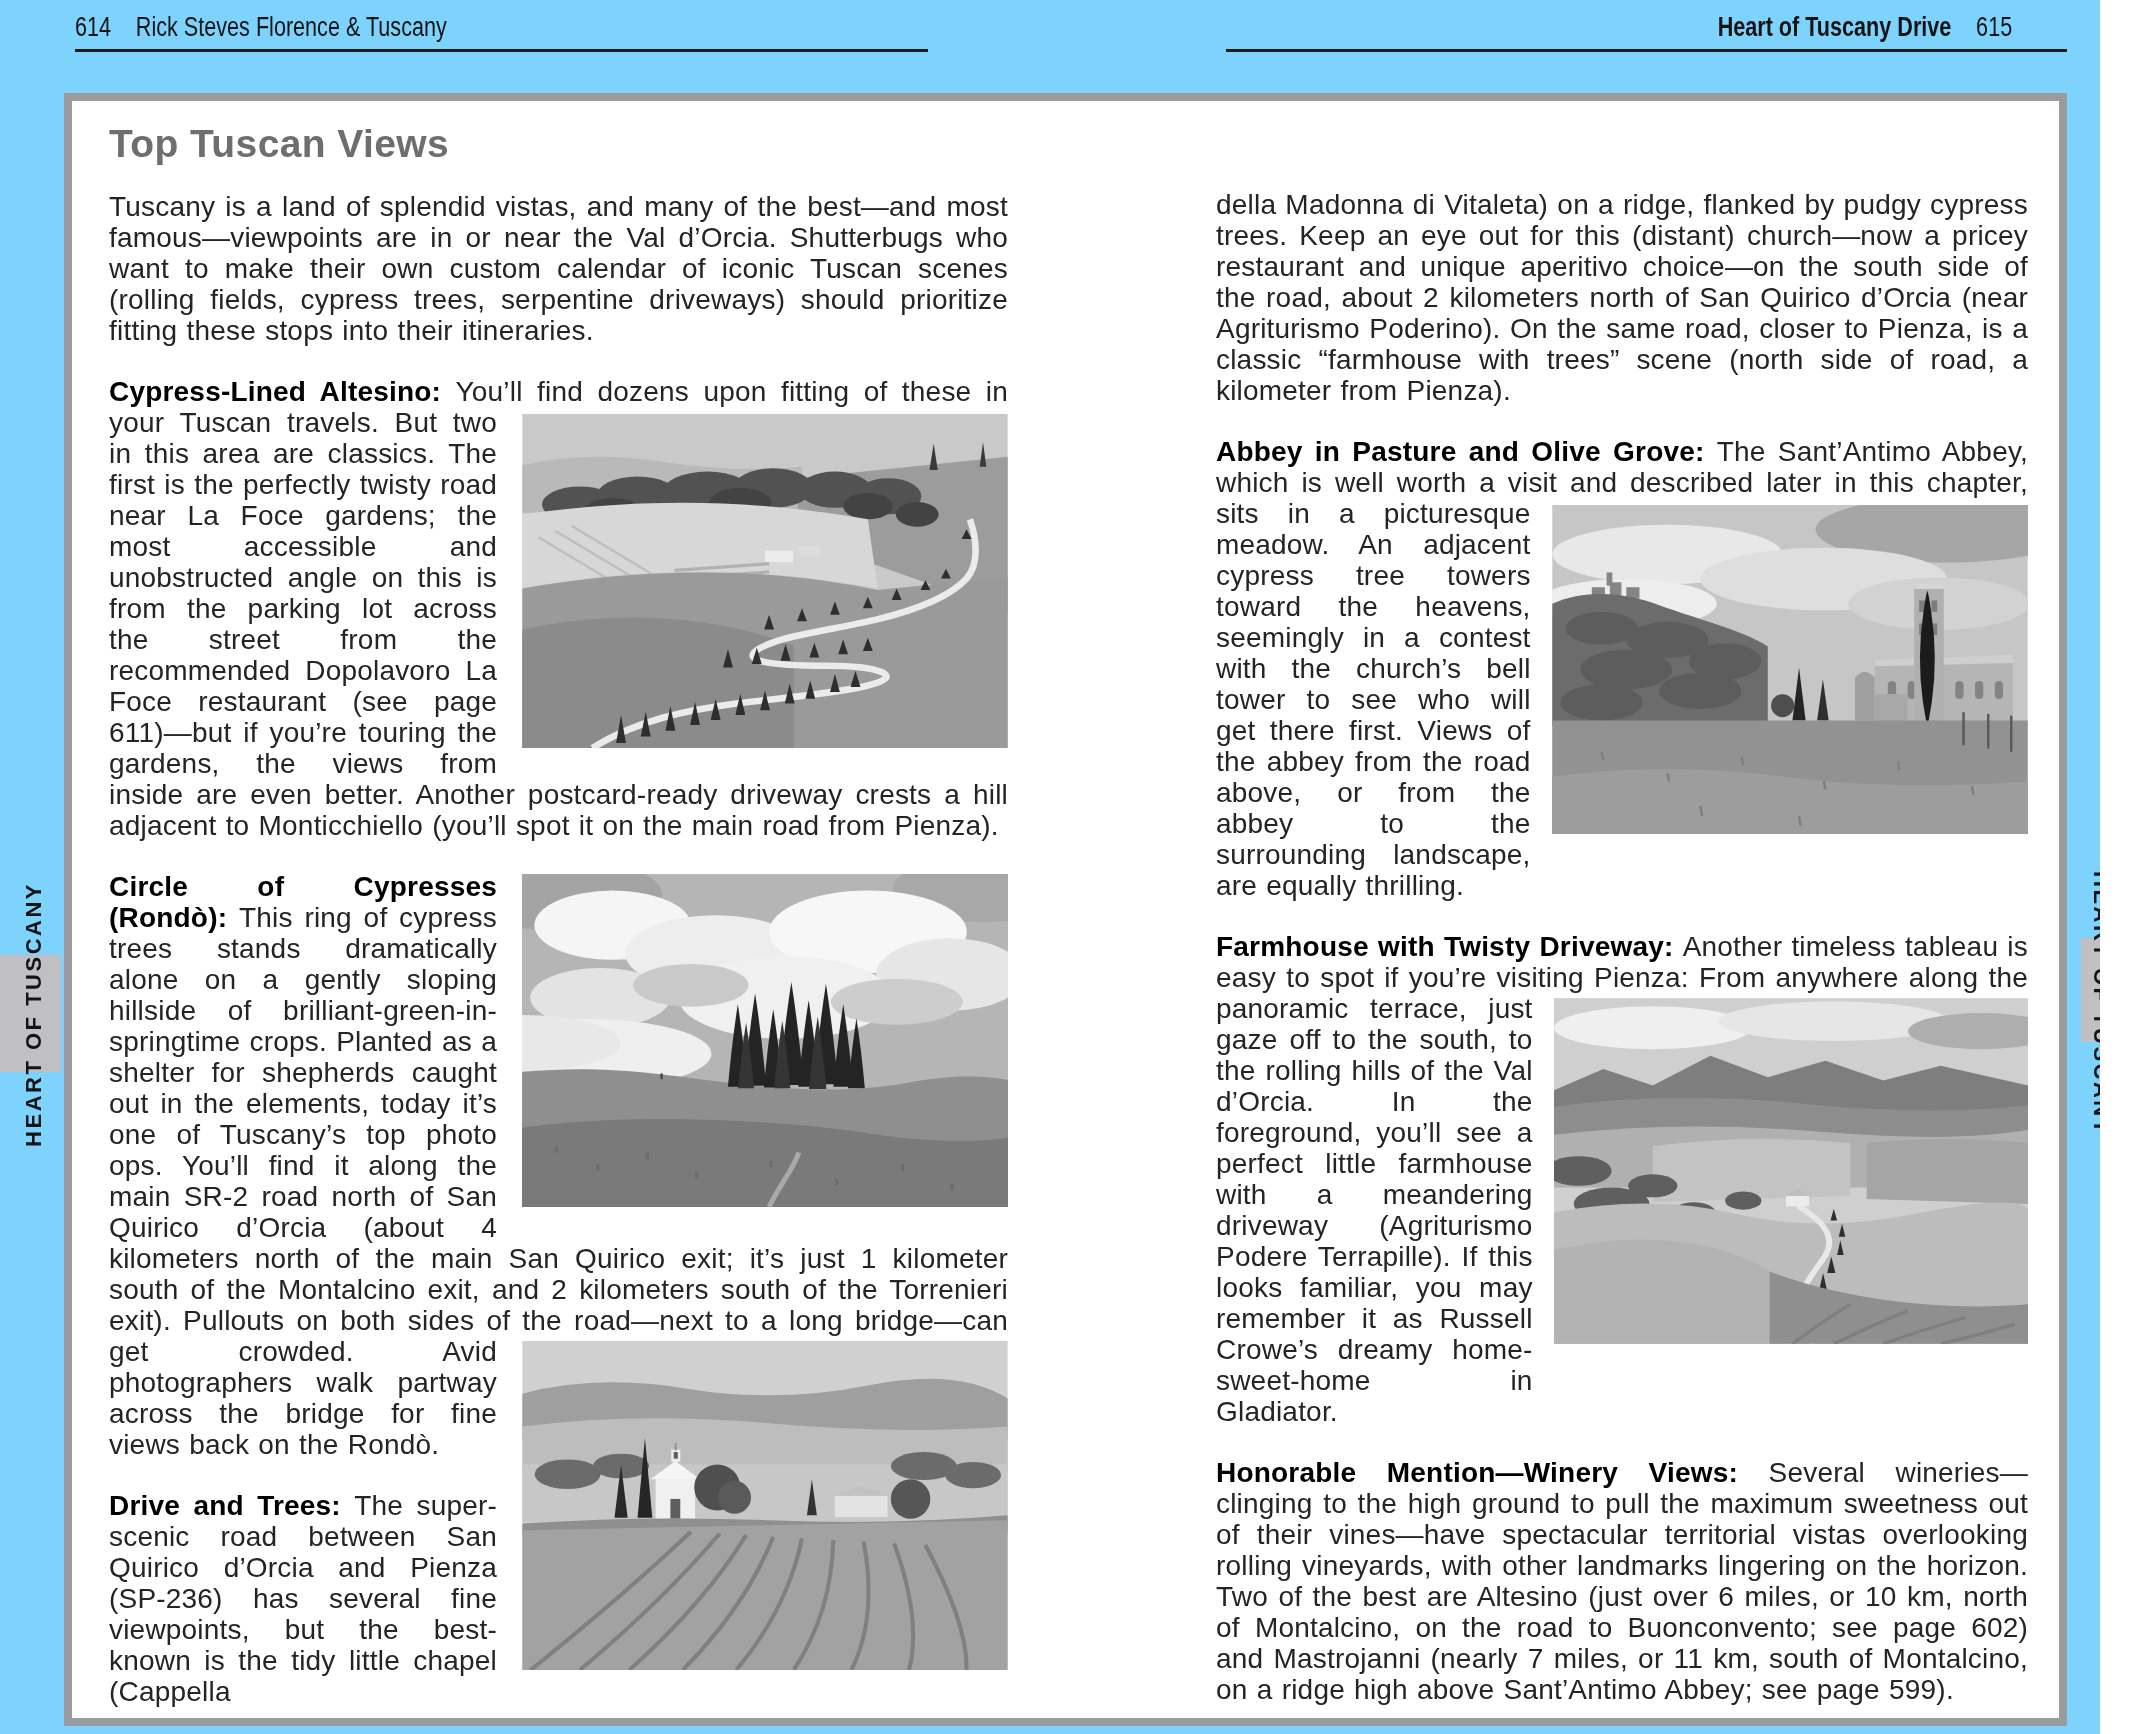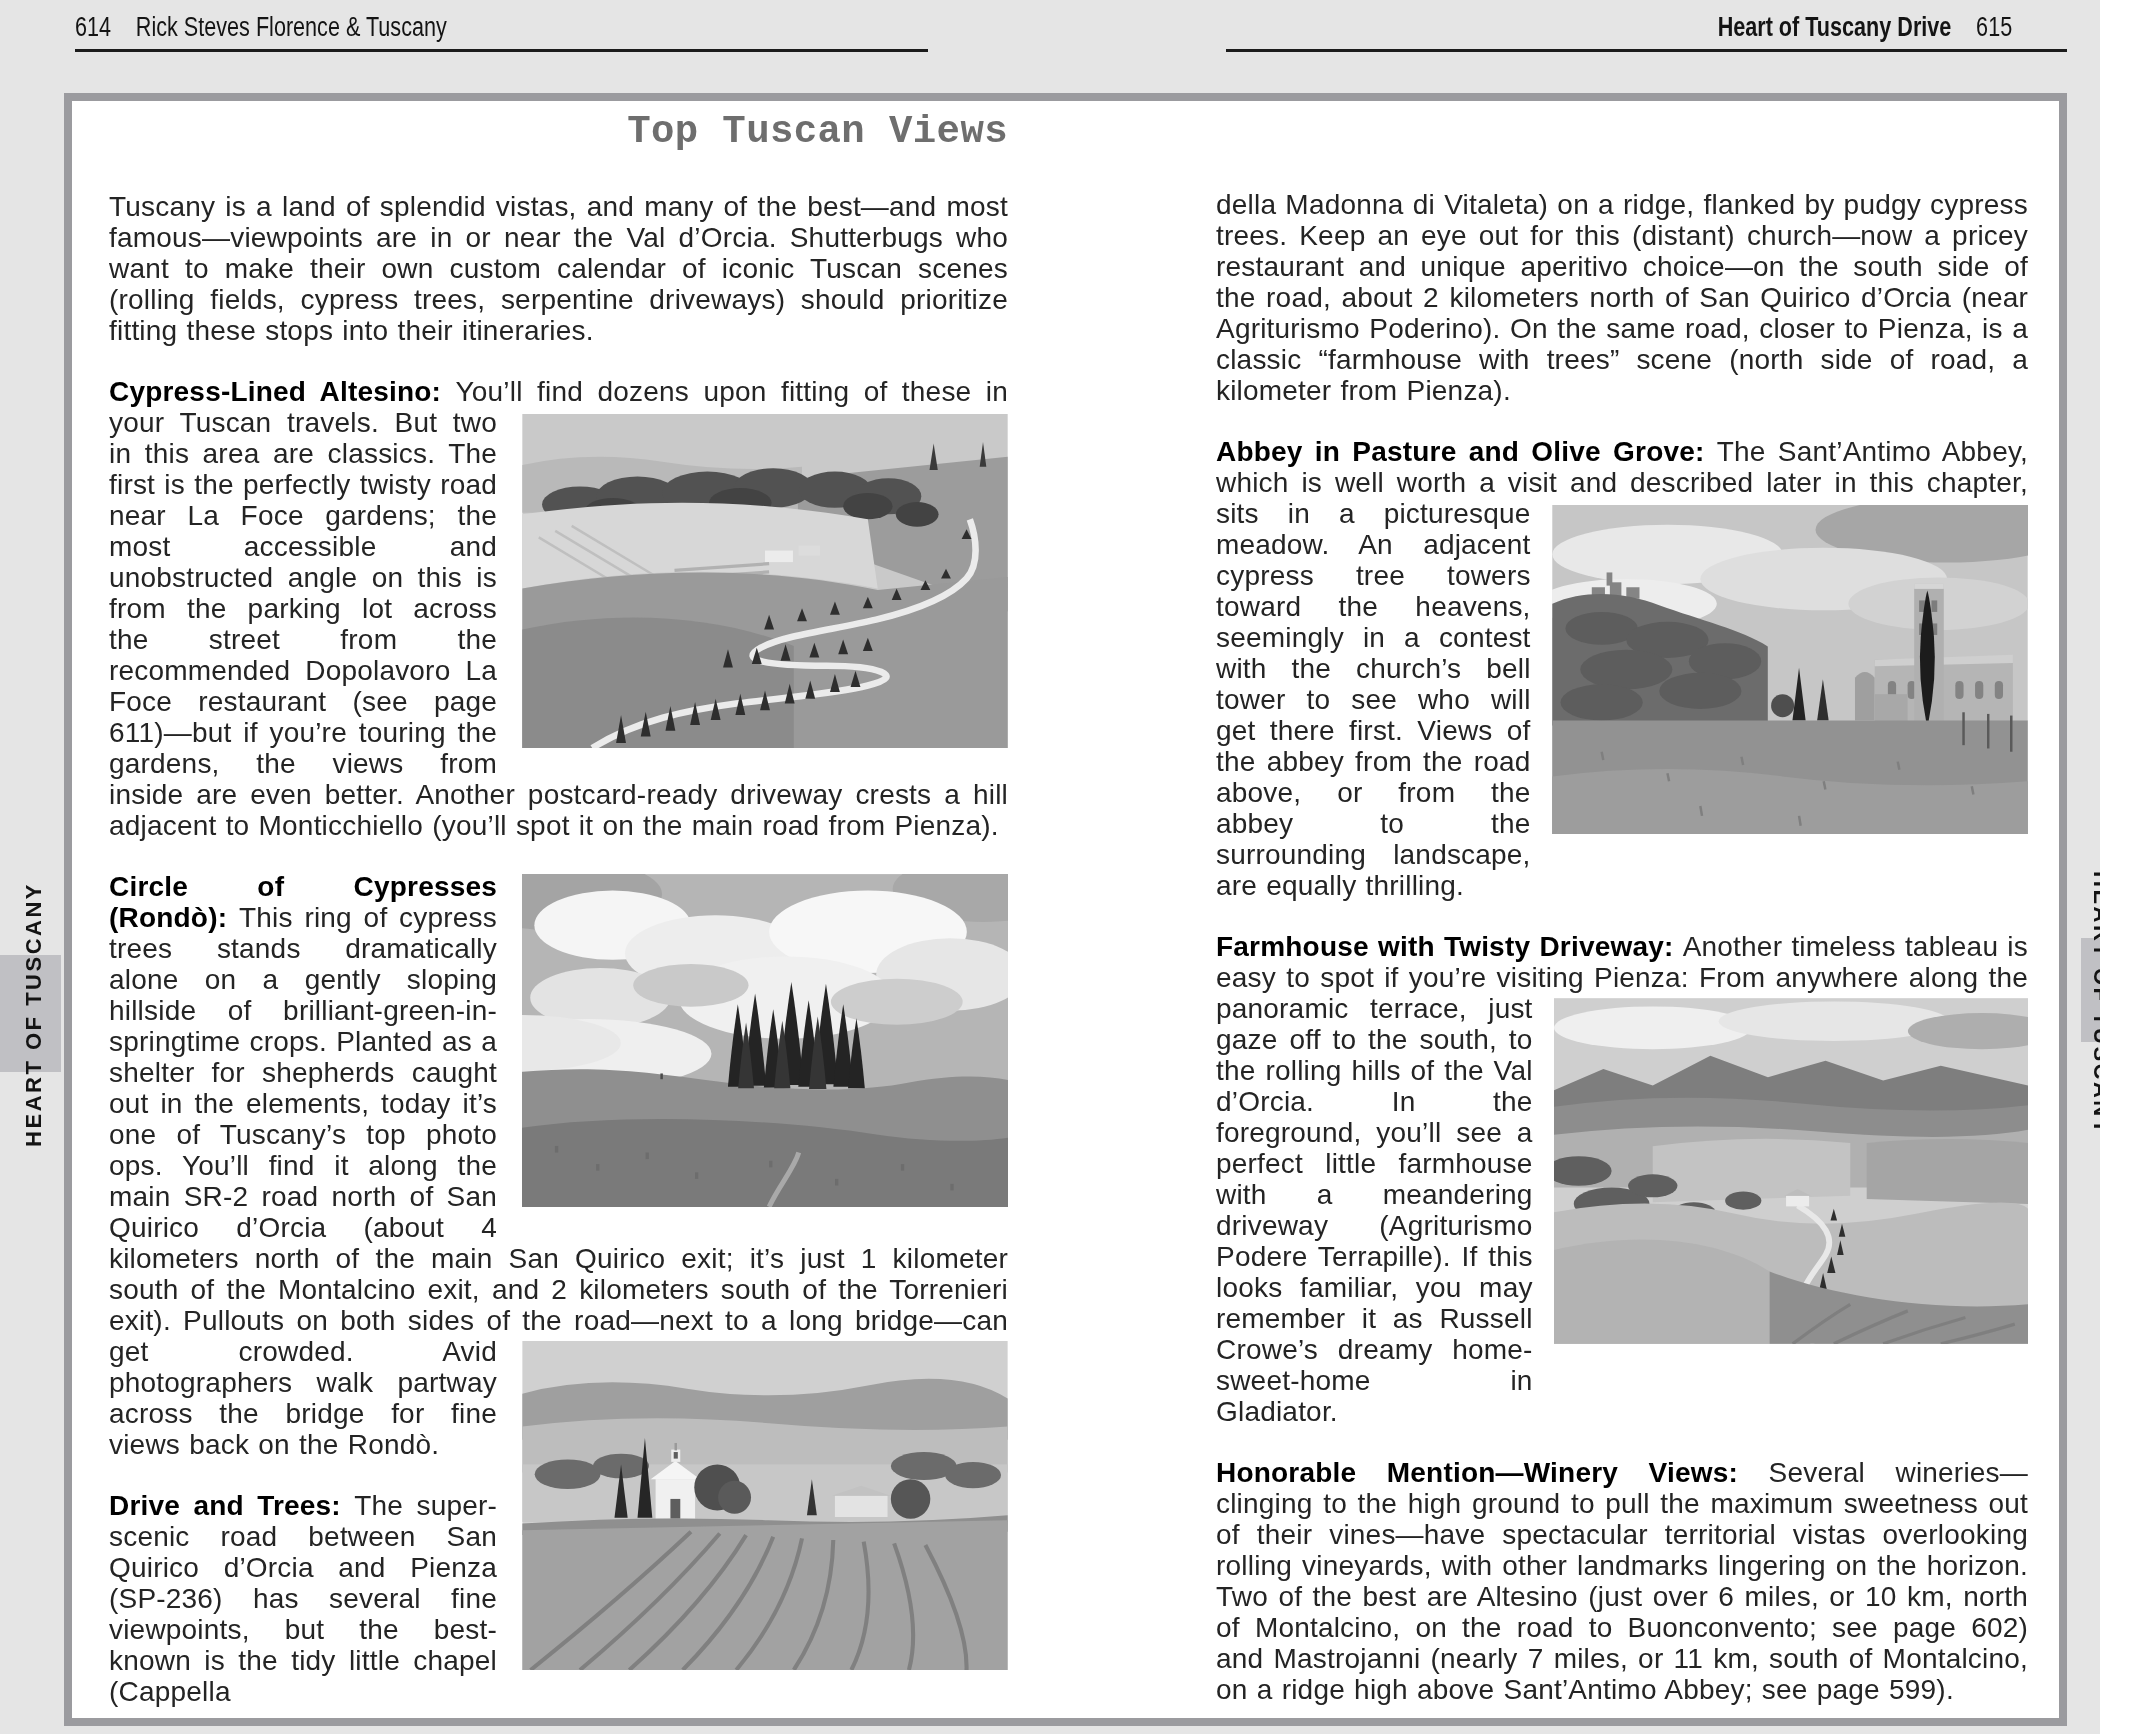--- a/index.html
+++ b/index.html
@@ -1,16 +1,16 @@
 <!DOCTYPE html>
 <html lang="en" style="font-size:13px"><head>
 <meta charset="utf-8">
 <style>
   html,body{margin:0;padding:0;background:#ffffff;}
-  .page{position:relative;width:2100px;height:1734px;background:#e5e5e5;overflow:hidden;
+  .page{position:relative;width:2100px;height:1734px;background:#7dd3fc;overflow:hidden;
         font-family:"Liberation Sans",sans-serif;color:#242424;}
 
   
   .rh{position:absolute;top:11.5px;font-size:27px;color:#141414;white-space:nowrap;}
   .rh-left{left:75px;}
   .rh-left .scale{display:inline-block;transform:scaleX(0.8);transform-origin:0 50%;}
   .rh-right{right:88px;font-weight:700;}
   .rh-right .scale{display:inline-block;transform:scaleX(0.8);transform-origin:100% 50%;}
   .rh .gap{display:inline-block;width:31px;}
   .rh-right .pgnum{font-weight:400;}
@@ -24,22 +24,22 @@
   .tab-right{left:2081px;top:938px;width:59px;height:104px;}
   .vside{position:absolute;font-weight:700;font-size:22px;letter-spacing:2.5px;color:#141414;
          writing-mode:vertical-rl;white-space:nowrap;}
   .vside-left{left:21.4px;top:882px;transform:rotate(180deg);}
   .vside-right{left:2088px;top:871px;}
 
   
   .frame{position:absolute;left:64px;top:93px;width:2003px;height:1633px;
          border:8.2px solid #9b9b9f;box-sizing:border-box;background:#fff;}
 
-  .title{position:absolute;left:109px;top:110px;width:899px;text-align:right;
-         font-size:39px;font-weight:700;color:#6e6e6e;letter-spacing:0.4px;font-family:Liberation Mono, monospace;}
+  .title{position:absolute;left:109px;top:122px;width:899px;text-align:left;
+         font-size:39px;font-weight:700;color:#6e6e6e;letter-spacing:0.4px;}
 
   .col{position:absolute;font-size:28px;line-height:31px;text-align:justify;
        hyphens:auto;-webkit-hyphens:auto;word-spacing:1.2px;letter-spacing:0.2px;color:#242424;}
   .col p{margin:0 0 30px 0;}
   .col b{color:#000;}
   .col-left{left:109px;top:191px;width:899px;}
   .col-right{left:1216px;top:189px;width:812px;}
   .it{}
 
   

